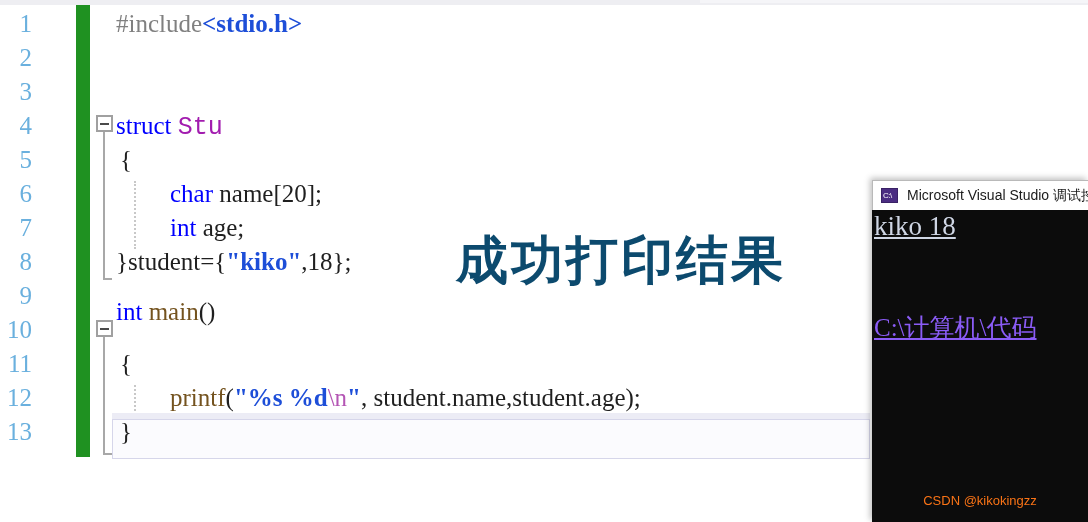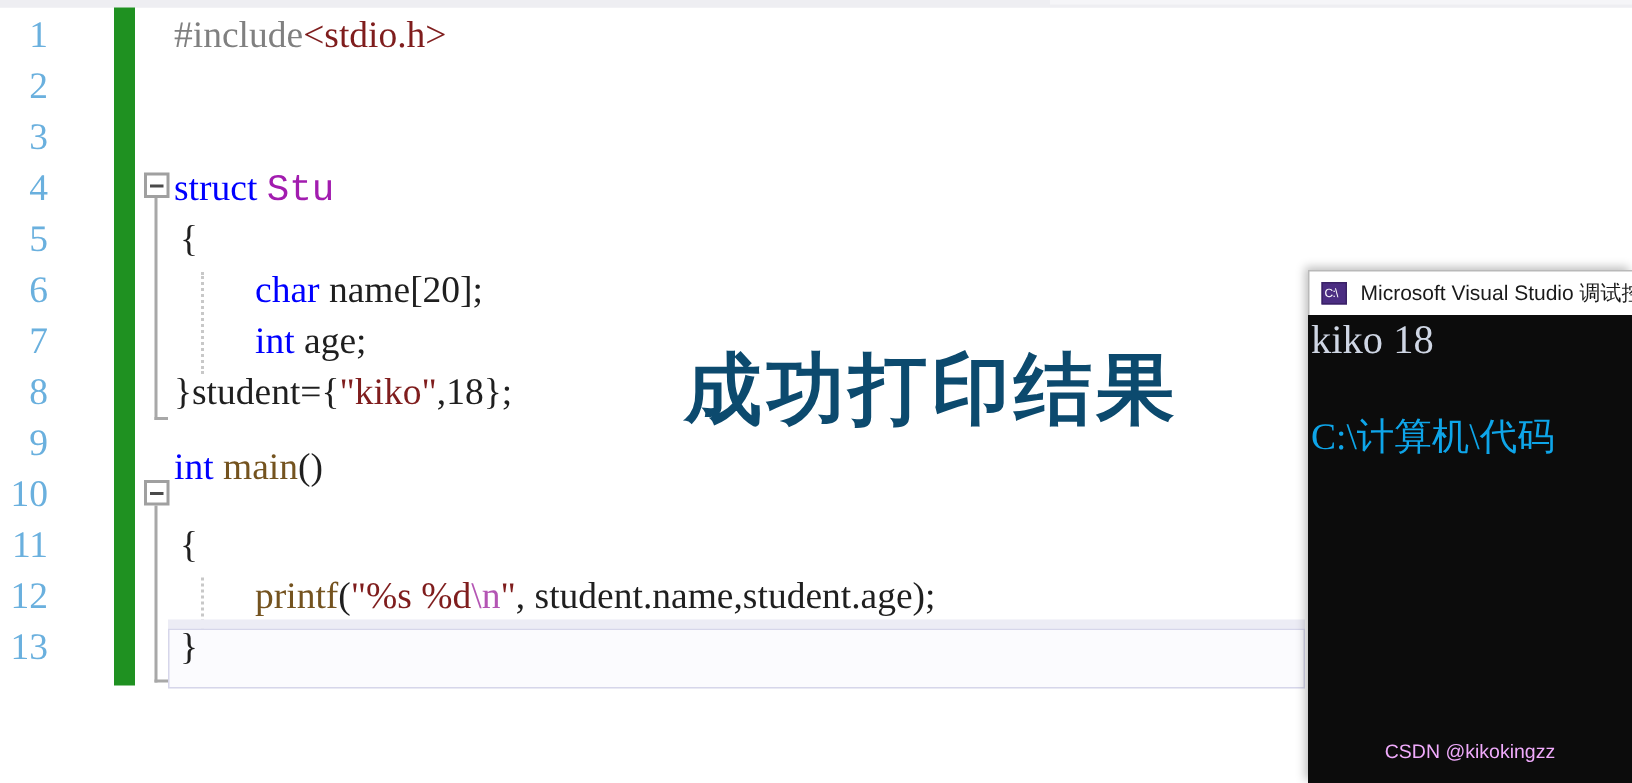--- a/index.html
+++ b/index.html
@@ -120,21 +120,21 @@
     white-space: pre;
     font-family: "Liberation Serif", serif;
     font-size: 25px;
     line-height: 25px;
     color: #222222;
   }
 
   .kw      { color: #0000ff; }
   .type-id { color: #a21caf; font-family: Liberation Mono, monospace; }
   .gray    { color: #808080; }
-  .str     { color: #7f1d1d; }
+  .str     { color: #1d4ed8; font-weight: bold; }
   .esc     { color: #b455b4; }
   .fn      { color: #74531f; }
   .plain   { color: #1f1f1f; }
 
   
   .current-line {
     position: absolute;
     left: 112px; top: 414px;
     width: 758px; height: 40px;
     background: #fbfbfe;
@@ -221,39 +221,41 @@
   }
 
   .console-line {
     position: absolute;
     left: 2px;
     white-space: nowrap;
     font-family: "Liberation Serif", serif;
     font-size: 25px;
     line-height: 28px;
     color: #ccccd0;
+    text-decoration: underline;
   }
   .console-line.out {
     color: #cfd6e4;
     font-size: 27px;
   }
   .console-line.msg {
-    color: #0ea5e9;
+    color: #8b5cf6;
     font-size: 25px;
     letter-spacing: 0px;
+    margin-top: 36px;
   }
 
   .watermark {
     position: absolute;
     left: 0; bottom: 14px;
     width: 216px;
     text-align: center;
     font-family: "Liberation Sans", sans-serif;
     font-size: 13px;
-    color: #f0abfc;
+    color: #f97316;
     white-space: nowrap;
   }
 </style>
 </head>
 <body>
 
 <div id="root">
 
   <div class="top-strip"></div>
   <div class="top-strip-right"></div>

